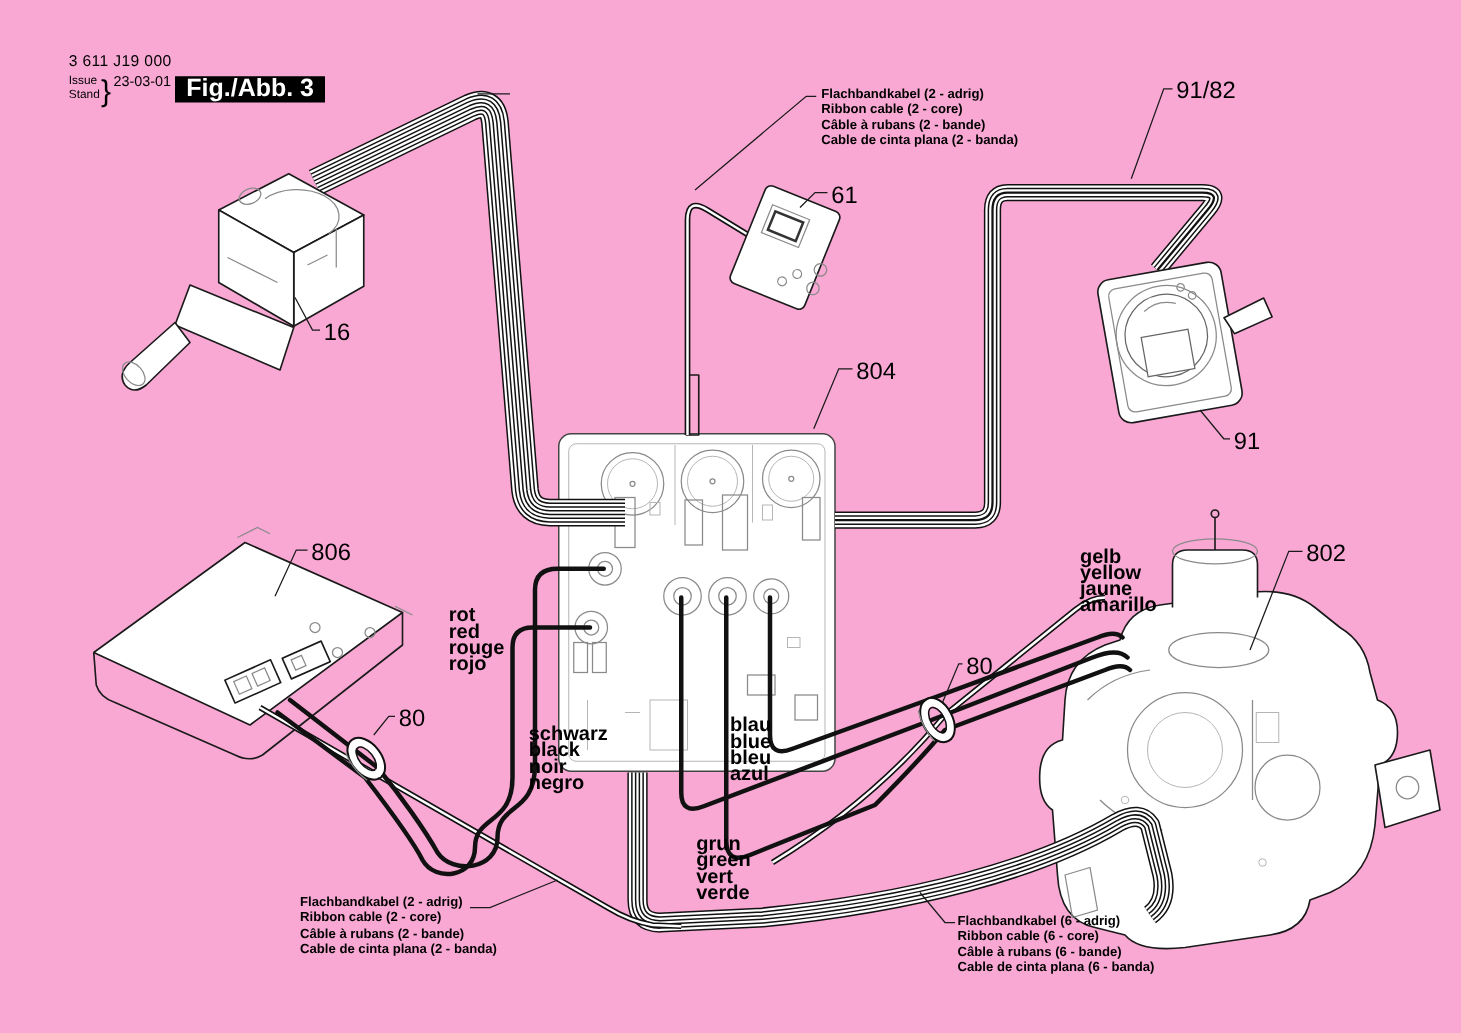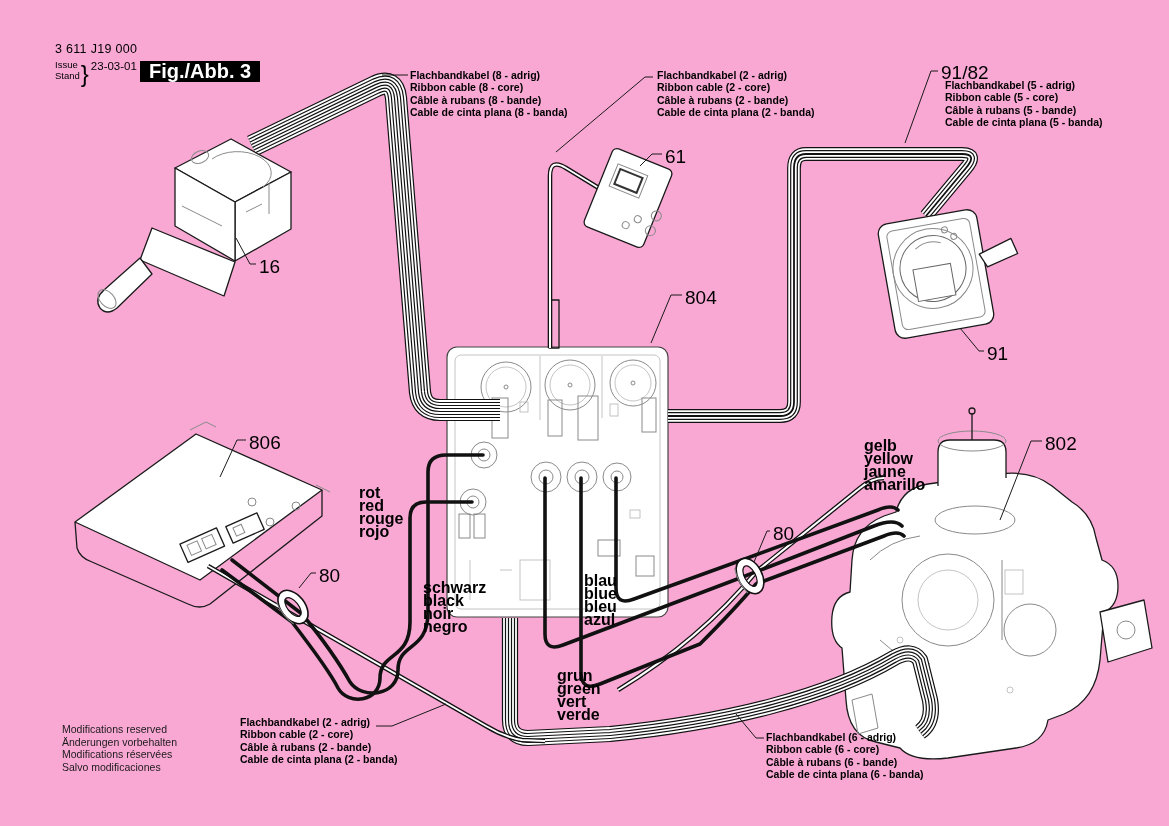--- a/index.html
+++ b/index.html
@@ -243,39 +243,27 @@
 <div class="issue">
   <div class="is">
     <div>Issue</div>
     <div>Stand</div>
   </div>
   <div class="br">}</div>
   <div class="dt">23-03-01</div>
 </div>
 <div class="figbox">Fig./Abb. 3</div>
 
-<div class="lbl" style="left:410px;top:69px">
-  <div>Flachbandkabel (8 - adrig)</div>
-  <div>Ribbon cable (8 - core)</div>
-  <div>Câble à rubans (8 - bande)</div>
-  <div>Cable de cinta plana (8 - banda)</div>
-</div>
 <div class="lbl" style="left:657px;top:69px">
   <div>Flachbandkabel (2 - adrig)</div>
   <div>Ribbon cable (2 - core)</div>
   <div>Câble à rubans (2 - bande)</div>
   <div>Cable de cinta plana (2 - banda)</div>
 </div>
 <div class="ref" style="left:941px;top:62px">91/82</div>
-<div class="lbl" style="left:945px;top:79px">
-  <div>Flachbandkabel (5 - adrig)</div>
-  <div>Ribbon cable (5 - core)</div>
-  <div>Câble à rubans (5 - bande)</div>
-  <div>Cable de cinta plana (5 - banda)</div>
-</div>
 <div class="lbl" style="left:240px;top:716px">
   <div>Flachbandkabel (2 - adrig)</div>
   <div>Ribbon cable (2 - core)</div>
   <div>Câble à rubans (2 - bande)</div>
   <div>Cable de cinta plana (2 - banda)</div>
 </div>
 <div class="lbl" style="left:766px;top:731px">
   <div>Flachbandkabel (6 - adrig)</div>
   <div>Ribbon cable (6 - core)</div>
   <div>Câble à rubans (6 - bande)</div>
@@ -315,20 +303,14 @@
   <div>vert</div>
   <div>verde</div>
 </div>
 <div class="clr" style="left:864px;top:439px">
   <div>gelb</div>
   <div>yellow</div>
   <div>jaune</div>
   <div>amarillo</div>
 </div>
 
-<div class="foot">
-  <div>Modifications reserved</div>
-  <div>Änderungen vorbehalten</div>
-  <div>Modifications réservées</div>
-  <div>Salvo modificaciones</div>
-</div>
 
 </div>
 
 </body></html>

